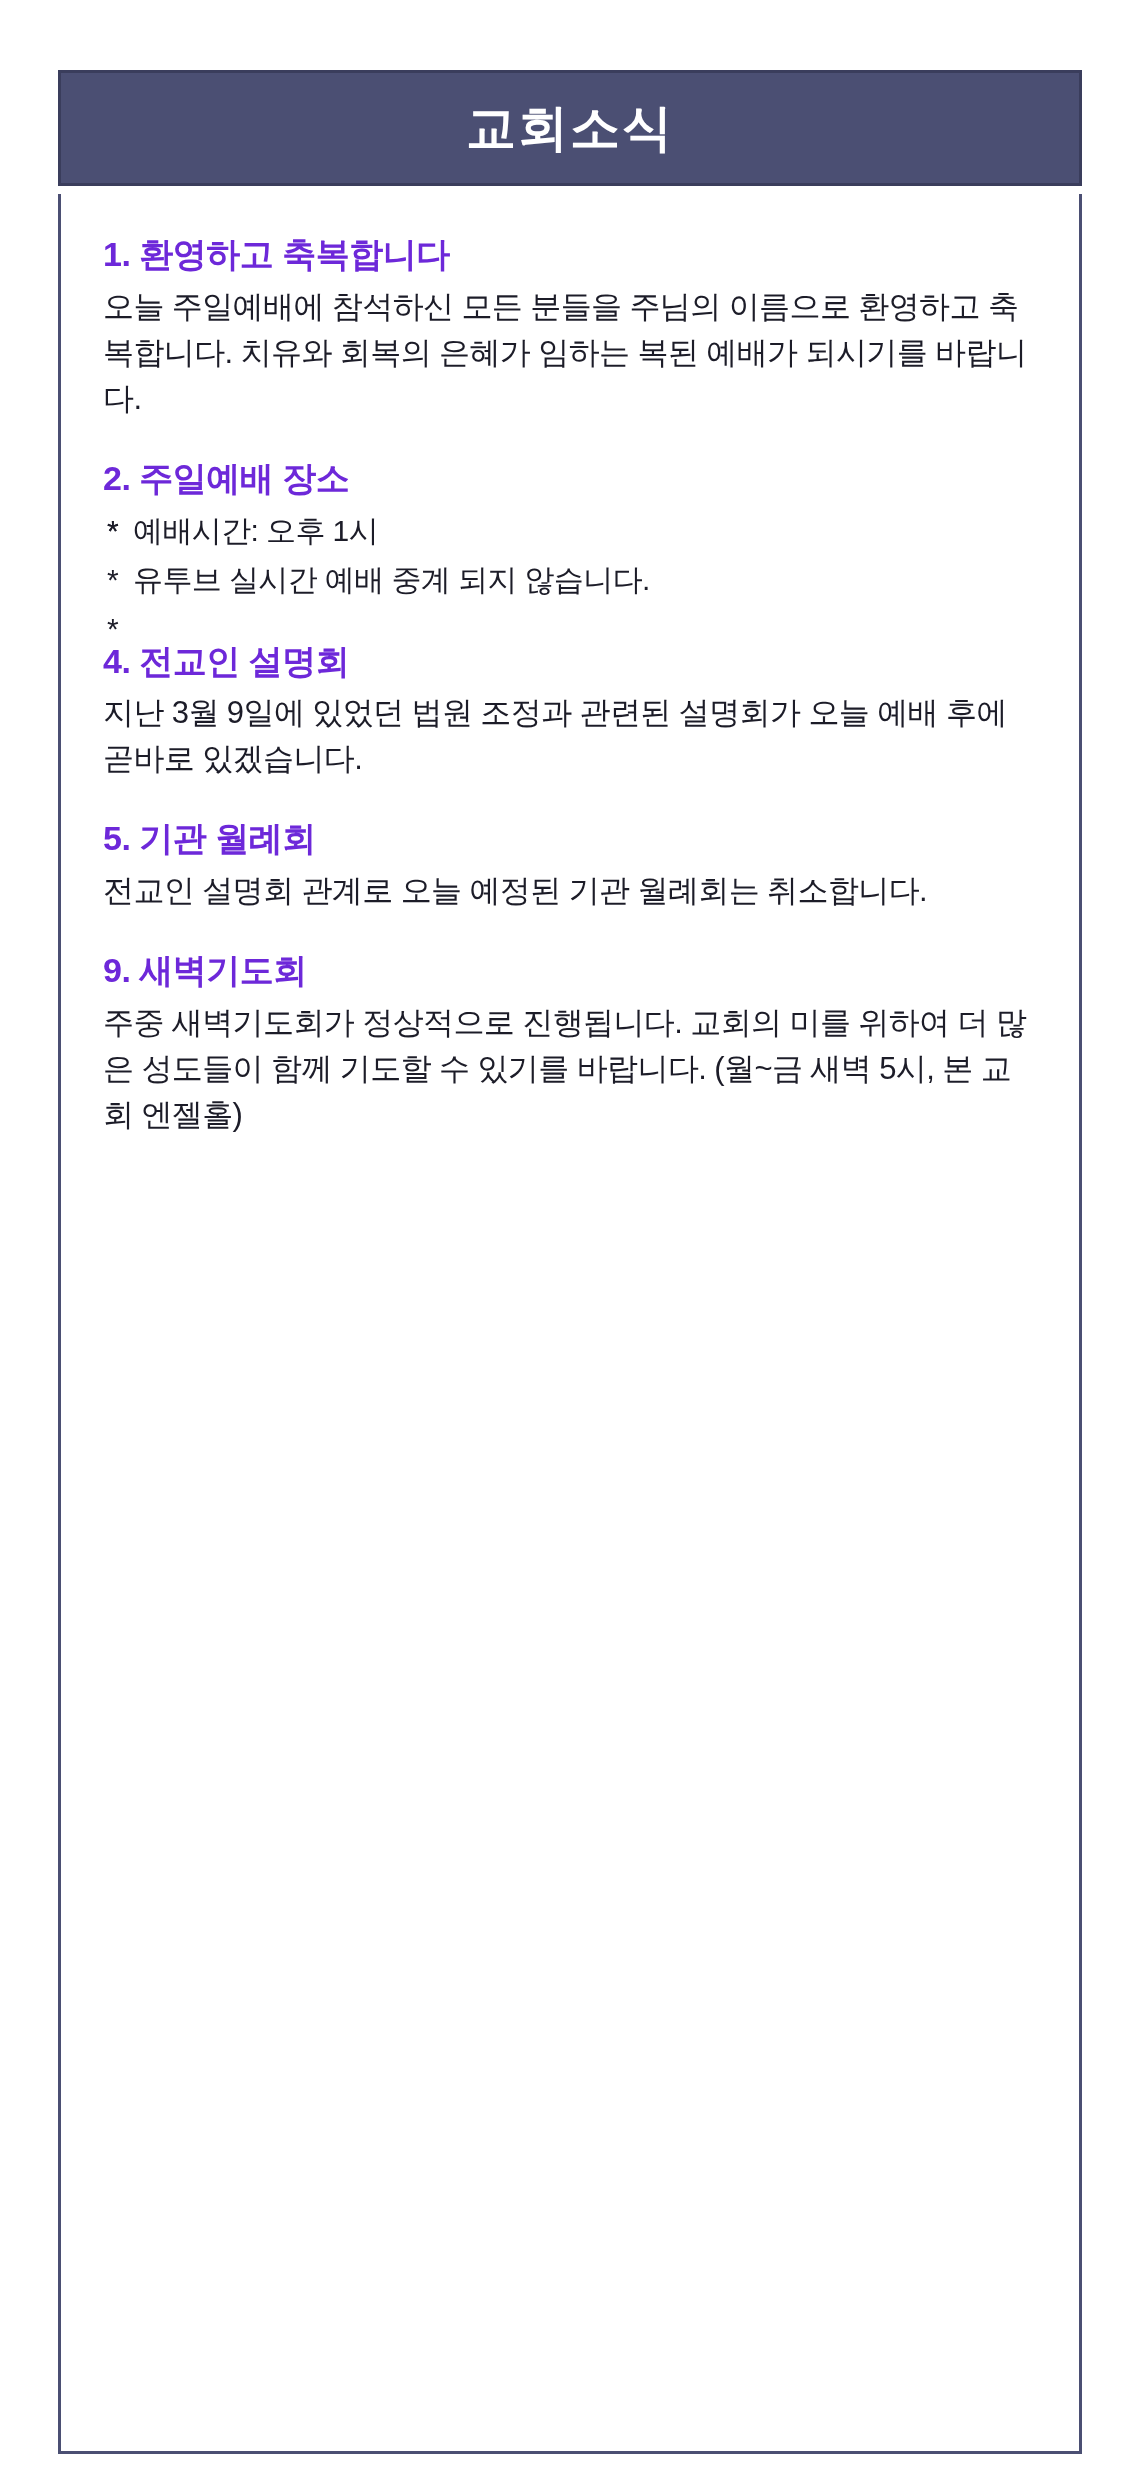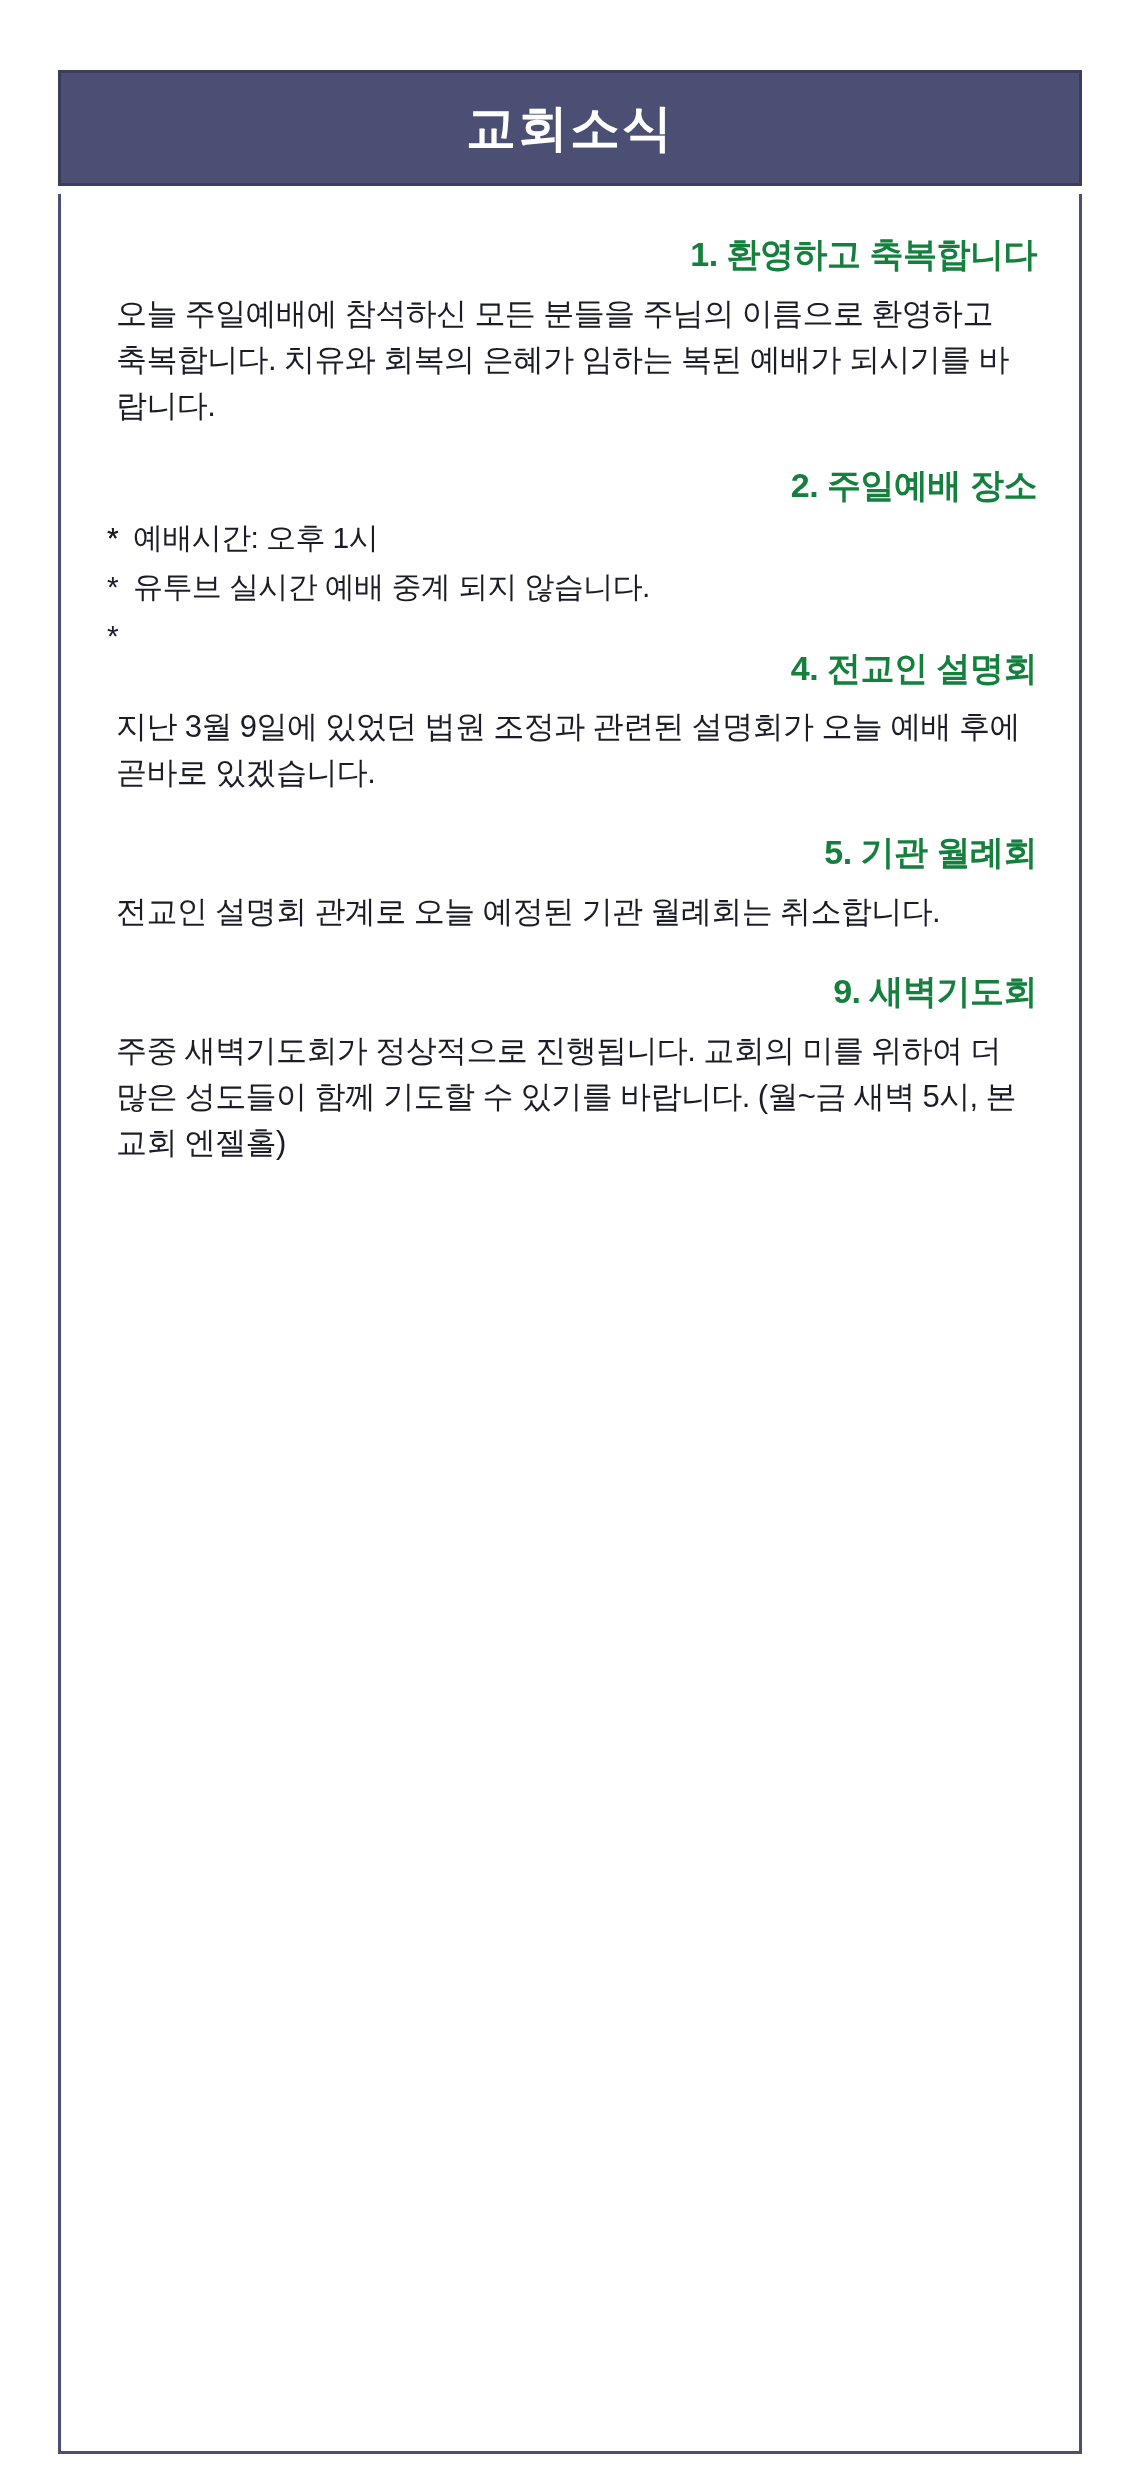--- a/index.html
+++ b/index.html
@@ -46,31 +46,30 @@
   }
   .section {
     margin-bottom: 34px;
   }
   .section:last-child {
     margin-bottom: 0;
   }
   .sec-title {
     font-size: 34px;
     font-weight: bold;
-    color: #15803d;
+    color: #6d28d9;
     line-height: 1.35;
     margin: 0 0 6px 0;
     letter-spacing: -0.5px;
-    text-align: right;
   }
   .sec-para {
     font-size: 31px;
     line-height: 1.48;
     color: #1c1c28;
-    margin: 13px;
+    margin: 0;
     letter-spacing: -0.6px;
   }
   .bullets {
     list-style: none;
     margin: 6px 0 0 0;
     padding: 0;
   }
   .bullets li {
     font-size: 30px;
     line-height: 1.62;

